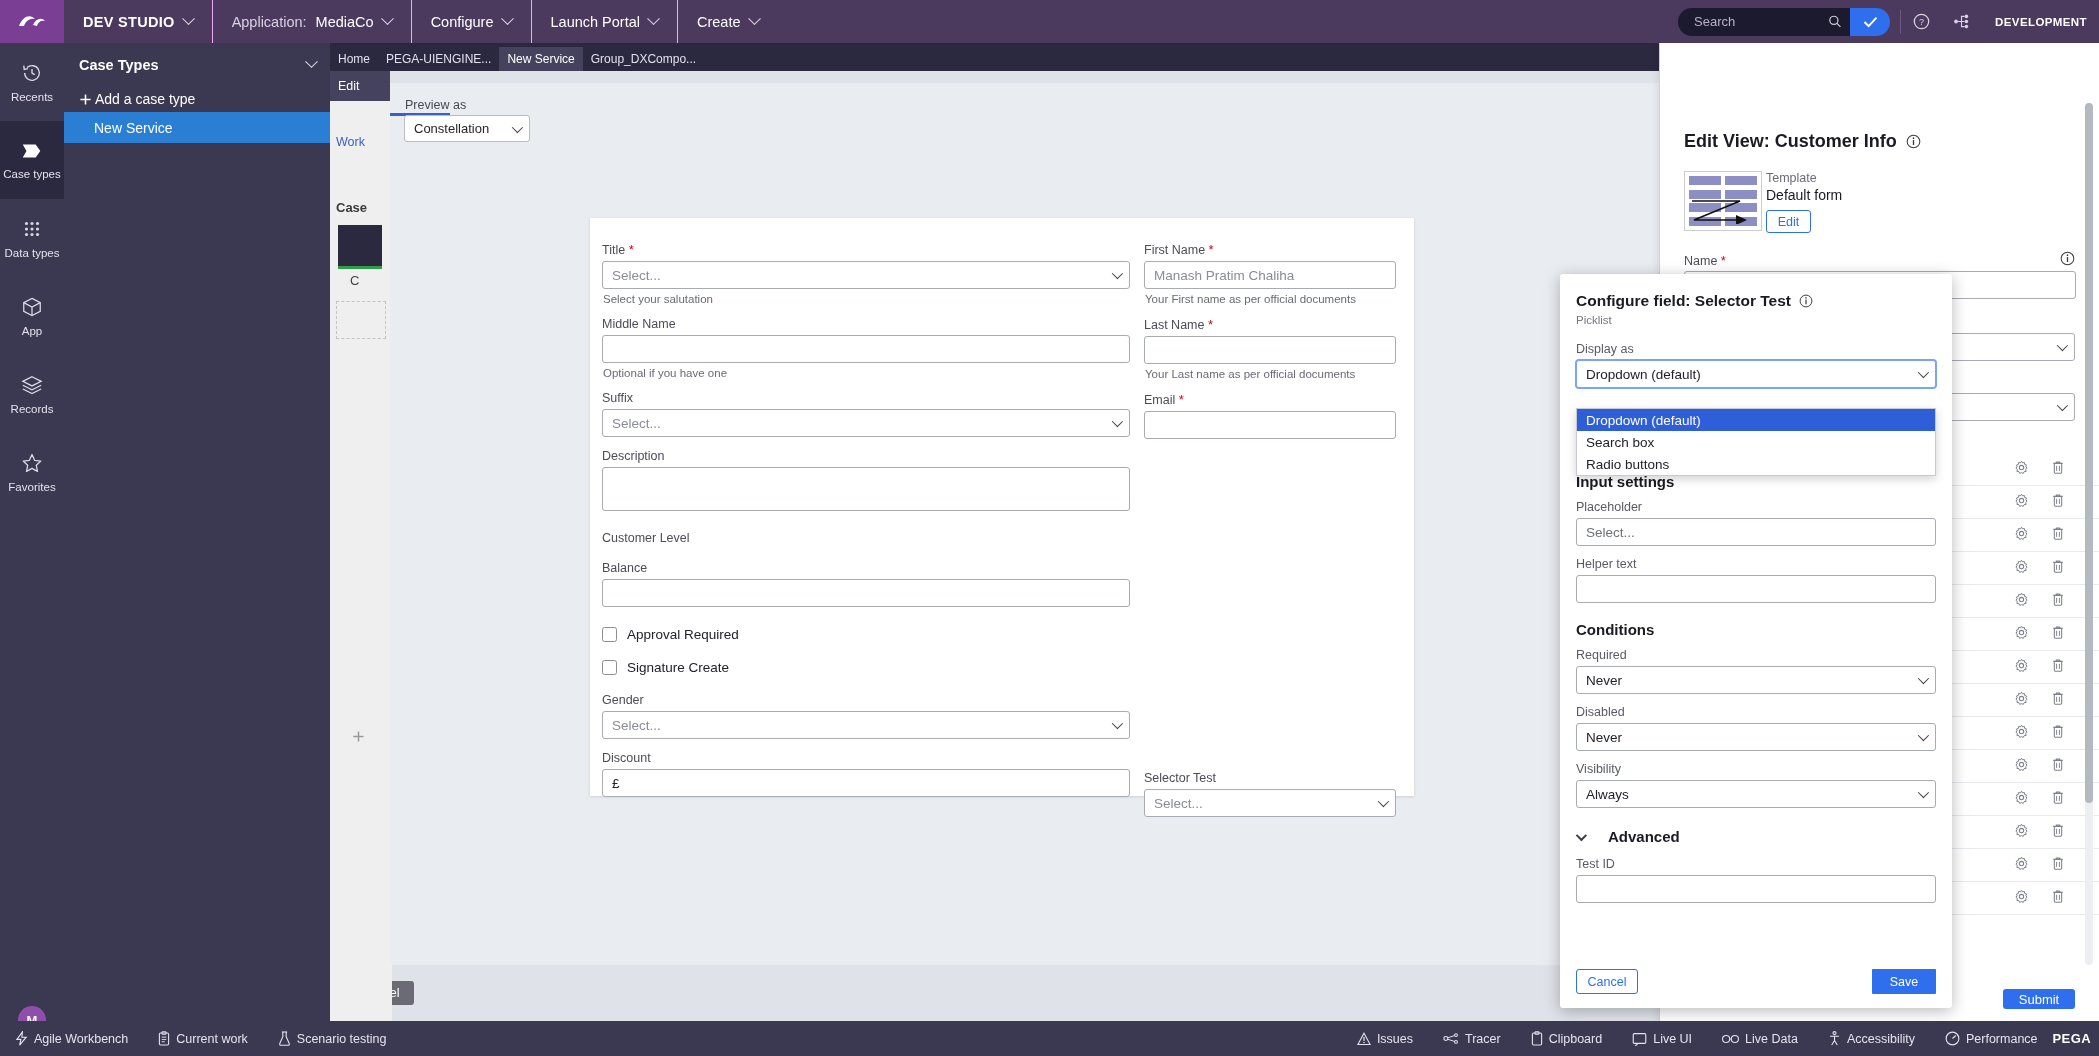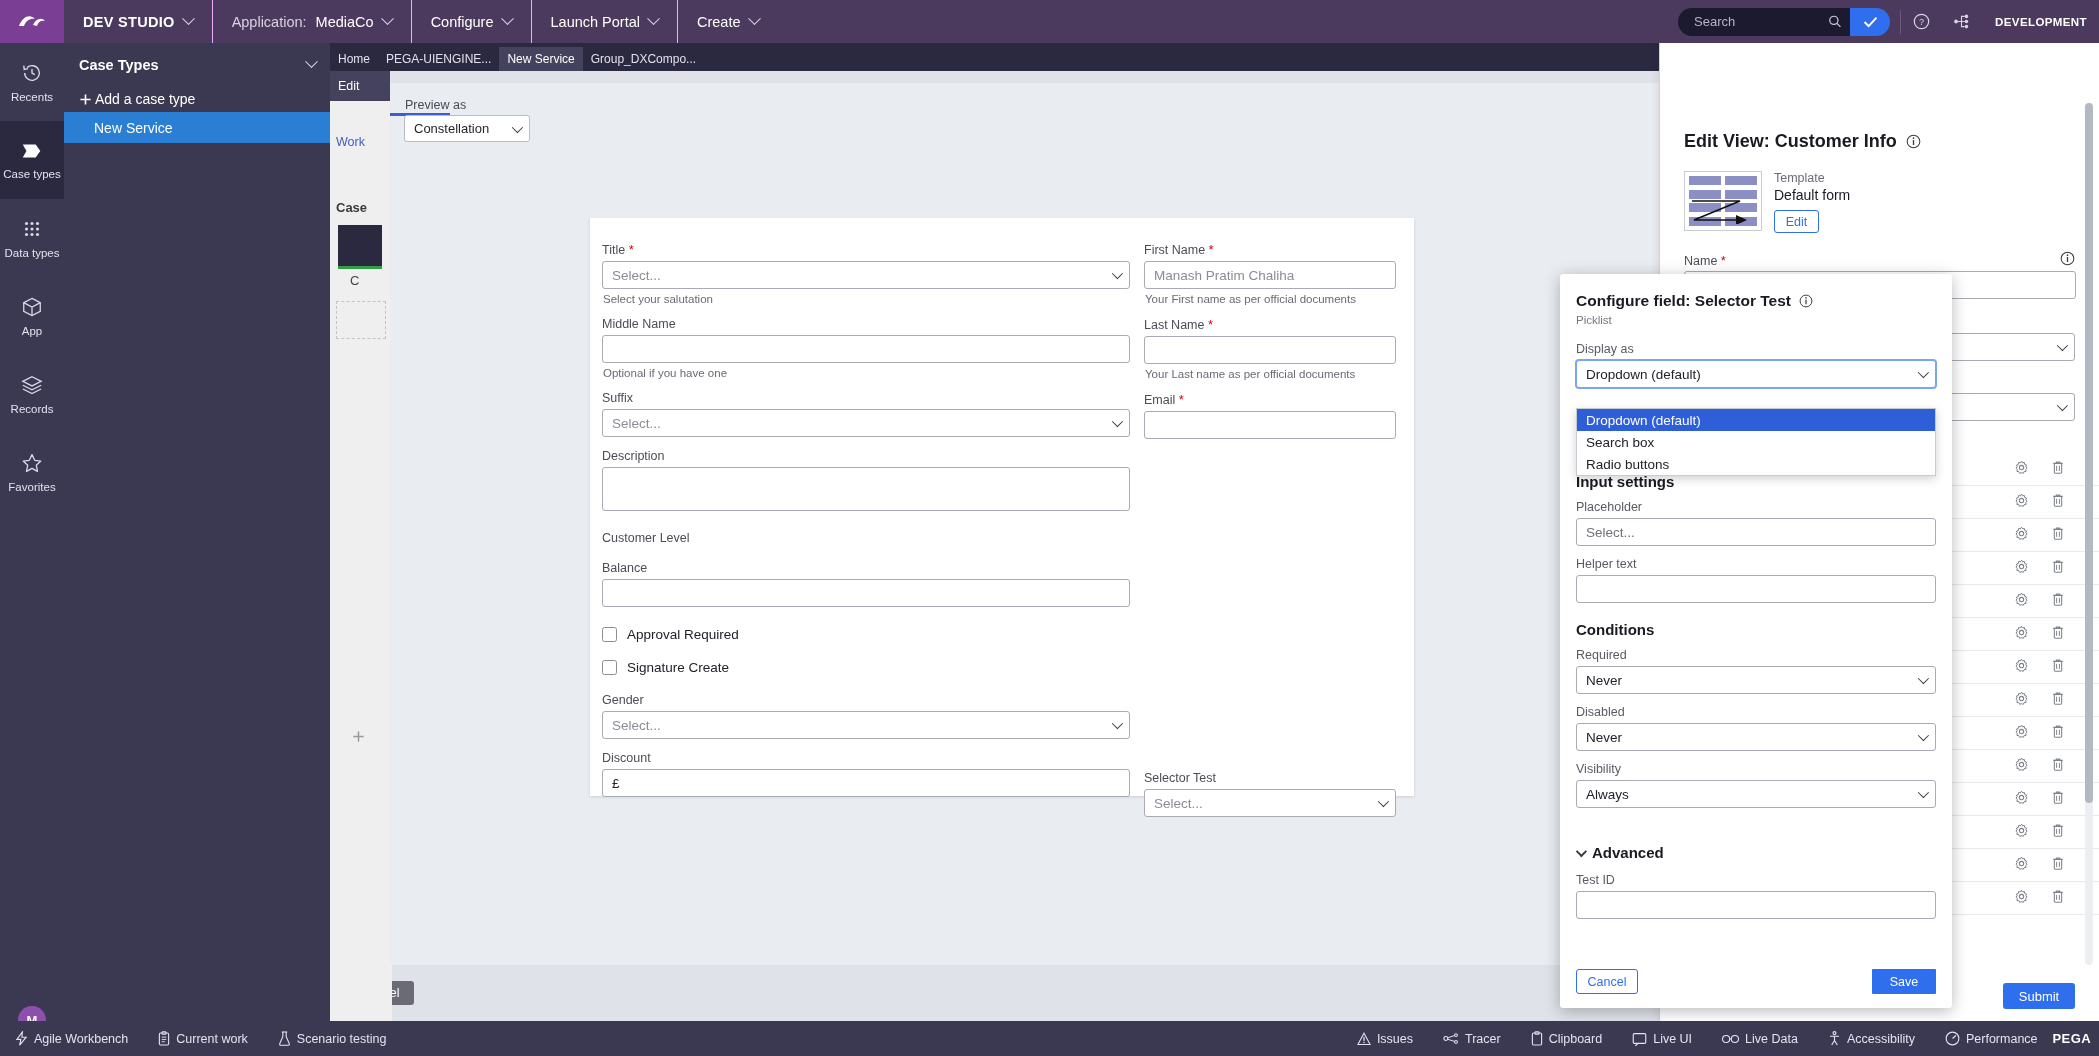--- a/index.html
+++ b/index.html
@@ -205,21 +205,21 @@
   #rightpanel {
     position:absolute; top: 43px; right: 0; width: 440px; bottom: 35px;
     background:#fff; z-index: 20; border-left:1px solid #cfd2d8;
     box-shadow: -2px 0 8px rgba(0,0,0,.08);
   }
   #rp-title {
     position:absolute; top: 88px; left: 24px; font-size: 18px; font-weight: bold;
     color:#1a1a22; display:flex; align-items:center; gap: 9px;
   }
   #rp-template-row {
-    position:absolute; top: 128px; left: 24px; display:flex; gap: 12px;
+    position:absolute; top: 128px; left: 24px; display:flex; gap: 4px;
   }
   #tmpl-thumb {
     width: 78px; height: 60px; border:1px solid #c9ccd3; background:#fff;
     padding: 4px; display:flex; flex-direction:column; justify-content:space-between;
     position: relative;
   }
   .tmpl-row { display:flex; gap:4px; }
   .tmpl-cell { flex:1; height: 9px; background:#8b8fc4; }
   #tmpl-arrow { position:absolute; left:5px; top:26px; }
   #tmpl-meta-label { font-size: 12.5px; color:#6b6b78; }
@@ -245,21 +245,21 @@
   }
   #rp-fieldlist {
     position:absolute; top: 410px; left: 0; right: 0; bottom: 56px; overflow:hidden;
   }
   .rp-field-row {
     height: 33px; border-bottom:1px solid #e7e9ed; display:flex;
     align-items:center; justify-content:flex-end; gap: 22px; padding-right: 34px;
   }
   .rp-ico { cursor:pointer; }
   #rp-submit {
-    position:absolute; bottom: 12px; right: 24px; width: 72px; height: 26px;
+    position:absolute; bottom: 12px; right: 24px; width: 72px; height: 20px;
     background:#2f6fed; color:#fff; font-size:13px; border-radius:3px;
     display:flex; align-items:center; justify-content:center; cursor:pointer;
   }
   #rp-scrollbar {
     position:absolute; top: 60px; right: 6px; width: 8px; bottom: 56px;
     background:#eceef1; border-radius:4px;
   }
   #rp-scrollthumb {
     position:absolute; top: 0; left:0; width: 8px; height: 700px;
     background:#b4b8c0; border-radius:4px;
@@ -305,22 +305,22 @@
     position:absolute; top: 134px; left: 16px; width: 360px;
     background:#fff; border:1px solid #c7cad1; box-shadow: 0 3px 9px rgba(0,0,0,.18);
     z-index: 80;
   }
   .cfg-opt {
     height: 22px; display:flex; align-items:center; padding: 0 9px;
     font-size: 13.5px; color:#22222a; cursor:pointer;
   }
   .cfg-opt.sel { background:#2f5fd8; color:#fff; }
   #cfg-advanced {
-    display:flex; align-items:center; gap: 8px;
-    font-size: 15px; font-weight:bold; color:#1a1a22; margin: 36px 0 12px 0; cursor:pointer;
+    display:flex; align-items:center; gap: 24px;
+    font-size: 15px; font-weight:bold; color:#1a1a22; margin: 20px 0 12px 0; cursor:pointer;
   }
   #cfg-footer {
     position:absolute; bottom: 14px; left: 16px; right: 16px;
     display:flex; align-items:center; justify-content:space-between;
   }
   #cfg-cancel {
     width: 62px; height: 25px; border:1px solid #2f6fed; border-radius:3px;
     color:#2f6fed; font-size:12.5px; background:#fff;
     display:flex; align-items:center; justify-content:center; cursor:pointer;
   }

